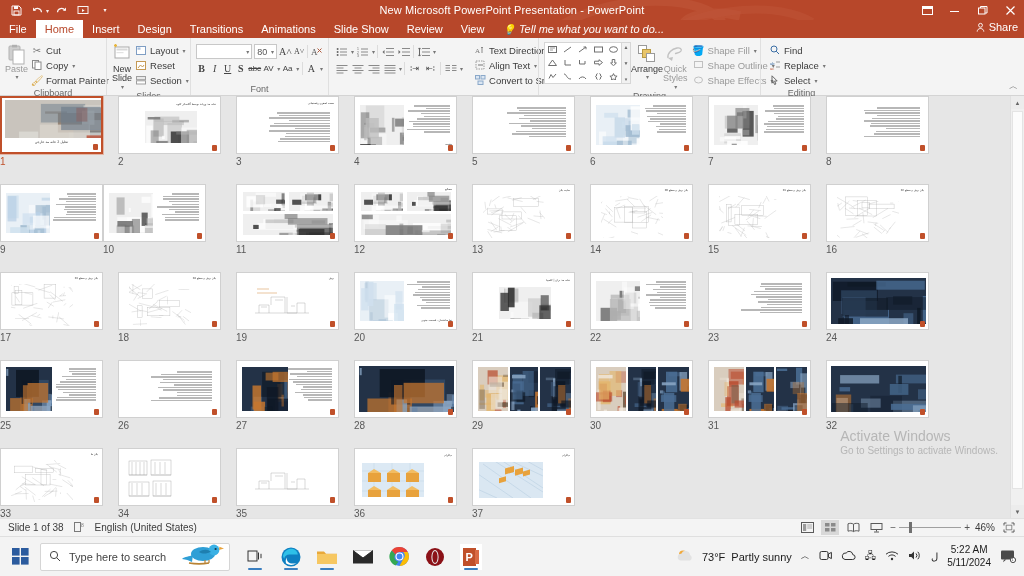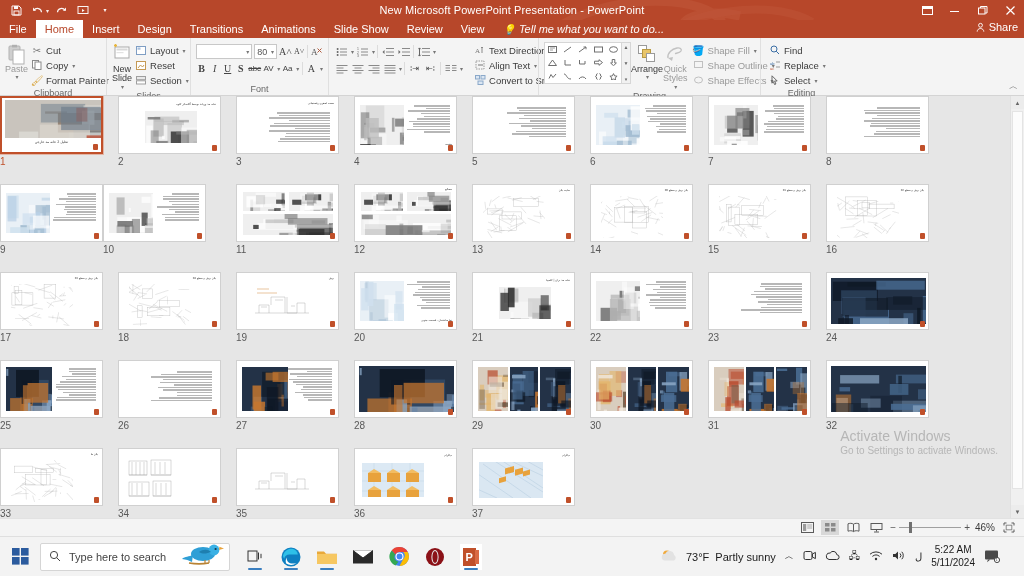--- a/index.html
+++ b/index.html
@@ -182,21 +182,21 @@
   }
   .start { width:40px; display:flex; align-items:center; justify-content:center; }
   .searchbox {
     width:190px; height:28px; background:#fff; border:1px solid #d5d5d5; border-radius:2px;
     display:flex; align-items:center; gap:8px; padding:0 8px; font-size:11px; color:#444;
     position:relative; overflow:hidden;
   }
   .tb-icons { display:flex; align-items:center; gap:14px; padding-left:14px; }
   .tb-ico { width:22px; height:26px; display:flex; align-items:center; justify-content:center; position:relative;}
   .tb-run::after { content:""; position:absolute; bottom:0; left:4px; right:4px; height:2px; background:#3a7ebf; border-radius:1px;}
-  .tray { margin-left:auto; display:flex; align-items:center; gap:9px; padding-right:24px; font-size:10px; color:#1b1b1b;}
+  .tray { margin-left:auto; display:flex; align-items:center; gap:9px; padding-right:8px; font-size:10px; color:#1b1b1b;}
   .clock { text-align:center; font-size:10px; line-height:1.25; }
   .weather { display:flex; align-items:center; gap:6px; font-size:11px; }
 </style>
 </head>
 <body>
 
 <div class="app">
 
   <div class="titlebar">
     <div class="qat">
@@ -2071,20 +2071,30 @@
 
   <div class="vscroll">
     <div class="vs-btn">▲</div>
     <div class="vs-track">
       <div class="vs-thumb"></div>
     </div>
     <div class="vs-btn">▼</div>
   </div>
 
   <div class="statusbar">
+    <div class="status-left">
+      <span>Slide 1 of 38</span>
+      <span>
+        <svg width="11" height="10" viewBox="0 0 11 10">
+            <rect x=".5" y=".5" width="6" height="9" fill="none" stroke="#7a7a7a"></rect>
+            <text x="7" y="5" font-size="5" fill="#7a7a7a">8</text>
+          </svg>
+      </span>
+      <span>English (United States)</span>
+    </div>
     <div class="status-right">
       <span class="view-btn">
         <svg width="13" height="11" viewBox="0 0 13 11">
             <rect x=".5" y=".5" width="12" height="10" fill="none" stroke="#5a5a5a"></rect>
             <rect x="2" y="2" width="3.2" height="7" fill="#9a9a9a"></rect>
             <rect x="6.2" y="2" width="5" height="5" fill="#cfcfcf"></rect>
           </svg>
       </span>
       <span class="view-btn active">
         <svg width="13" height="11" viewBox="0 0 13 11">

